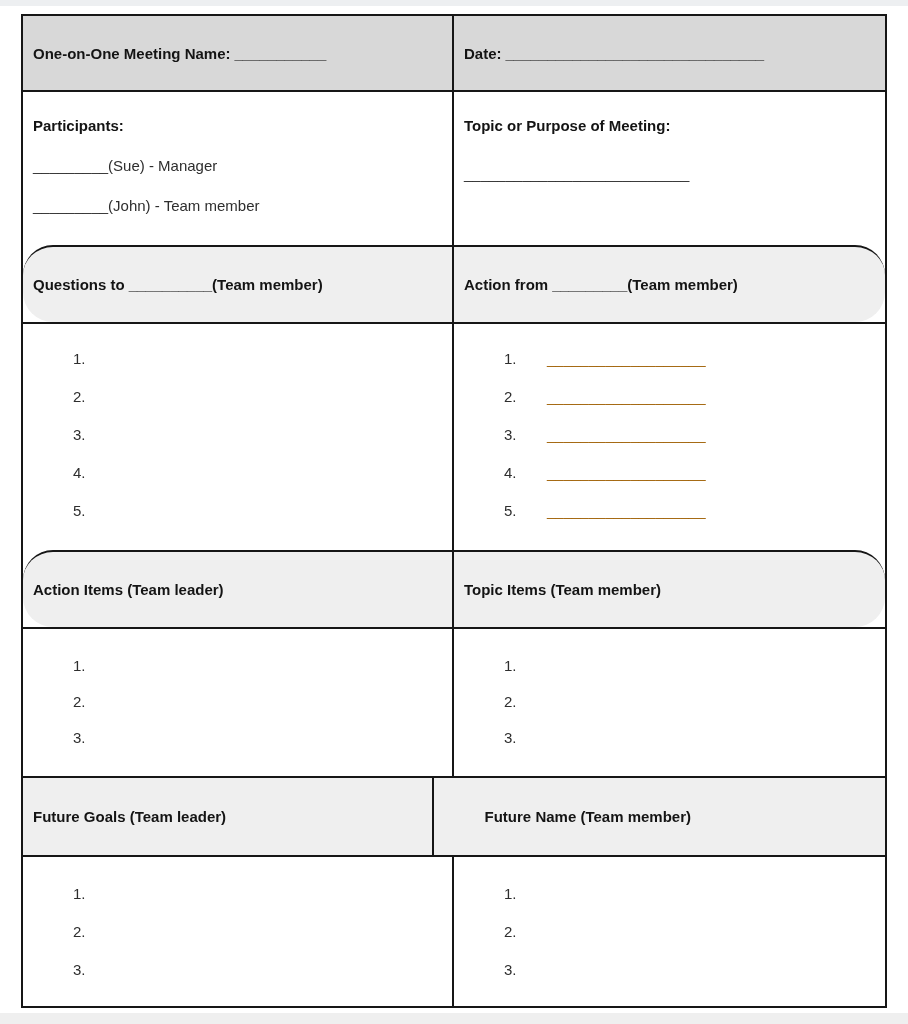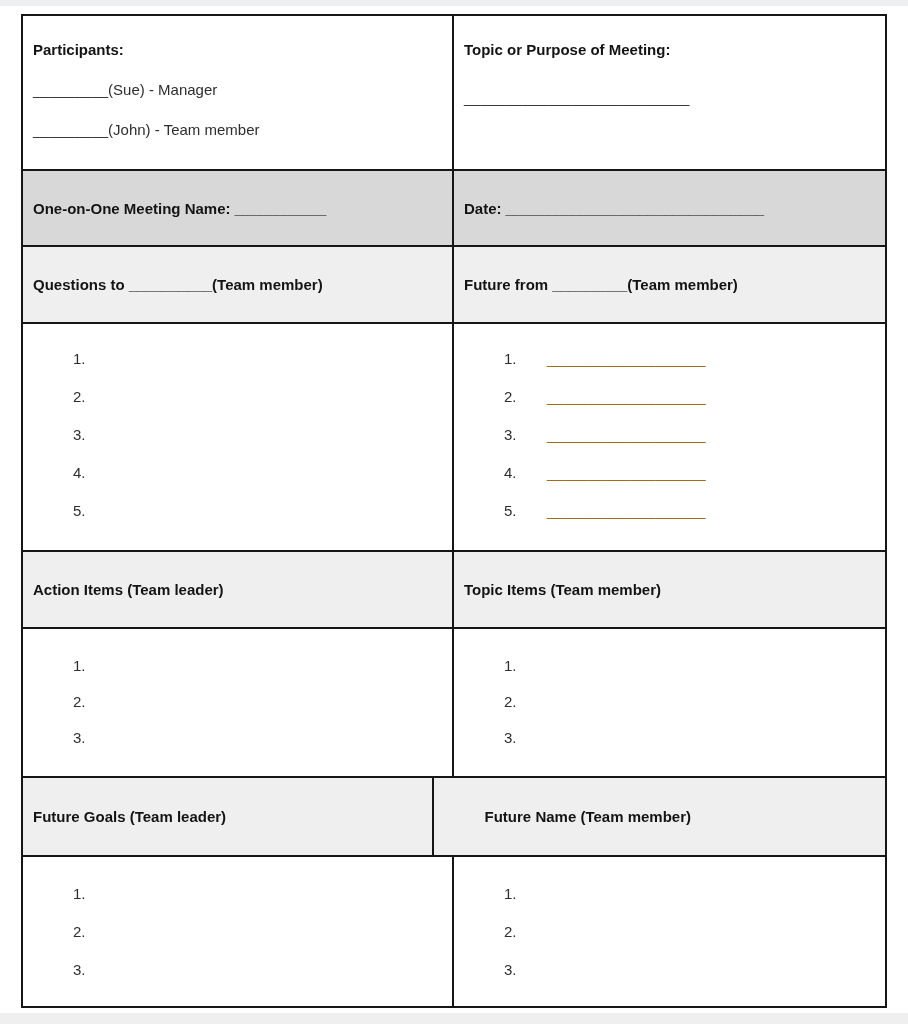--- a/index.html
+++ b/index.html
@@ -26,21 +26,21 @@
     box-sizing:border-box;border:2px solid var(--border);background:#fff;
   }
   .row{display:flex;border-top:2px solid var(--border);}
   .row:first-child{border-top:none;}
   .cell{width:50%;box-sizing:border-box;padding:0 10px;font-size:15px;}
   .cell.left{border-right:2px solid var(--border);}
 
   .r-title{height:74px;background:var(--title-bg);}
   .r-title .cell{display:flex;align-items:center;}
   .r-info{height:153px;}
-  .r-sec{height:75px;background:var(--section-bg);}
+  .r-sec{height:75px;background:var(--section-bg);border-radius:30px;}
   .r-sec .cell{display:flex;align-items:center;}
   .r-qa-body{height:226px;}
   .r-ai-body{height:147px;}
   .r-fg-head{height:77px;background:var(--section-bg);gap:41px;}
   .r-fg-head .cell{display:flex;align-items:center;}
   .r-fg-body{height:149px;}
 
   .bold{font-weight:bold;color:#141414;}
   .blank{margin-left:4px;white-space:nowrap;}
   .info-pad{padding-top:25px;}
@@ -56,51 +56,51 @@
   .blank-line{margin-left:27px;white-space:nowrap;color:#a16207;}
 </style>
 </head>
 <body>
 
 <div class="edge-strip top"></div>
 <div class="edge-strip bottom"></div>
 
 <div class="doc-table">
 
+  <div class="row r-title">
+    <div class="cell left">
+      <span class="bold">One-on-One Meeting Name:</span>
+      <span class="bold blank">___________</span>
+    </div>
+    <div class="cell">
+      <span class="bold">Date:</span>
+      <span class="bold blank">_______________________________</span>
+    </div>
+  </div>
+
   <div class="row r-info">
     <div class="cell left info-pad">
       <div class="bold">Participants:</div>
       <div class="participant-line">_________(Sue) - Manager</div>
       <div class="participant-line">_________(John) - Team member</div>
     </div>
     <div class="cell info-pad">
       <div class="bold">Topic or Purpose of Meeting:</div>
       <span class="topic-blank">___________________________</span>
     </div>
   </div>
 
-  <div class="row r-title">
-    <div class="cell left">
-      <span class="bold">One-on-One Meeting Name:</span>
-      <span class="bold blank">___________</span>
-    </div>
-    <div class="cell">
-      <span class="bold">Date:</span>
-      <span class="bold blank">_______________________________</span>
-    </div>
-  </div>
-
   <div class="row r-sec">
     <div class="cell left">
       <span class="bold">Questions to</span>
       <span class="bold blank">__________</span>
       <span class="bold">(Team member)</span>
     </div>
     <div class="cell">
-      <span class="bold">Future from</span>
+      <span class="bold">Action from</span>
       <span class="bold blank">_________</span>
       <span class="bold">(Team member)</span>
     </div>
   </div>
 
   <div class="row r-qa-body">
     <div class="cell left">
       <div class="list">
           <div class="list-item">
             <span class="num">1.</span>

